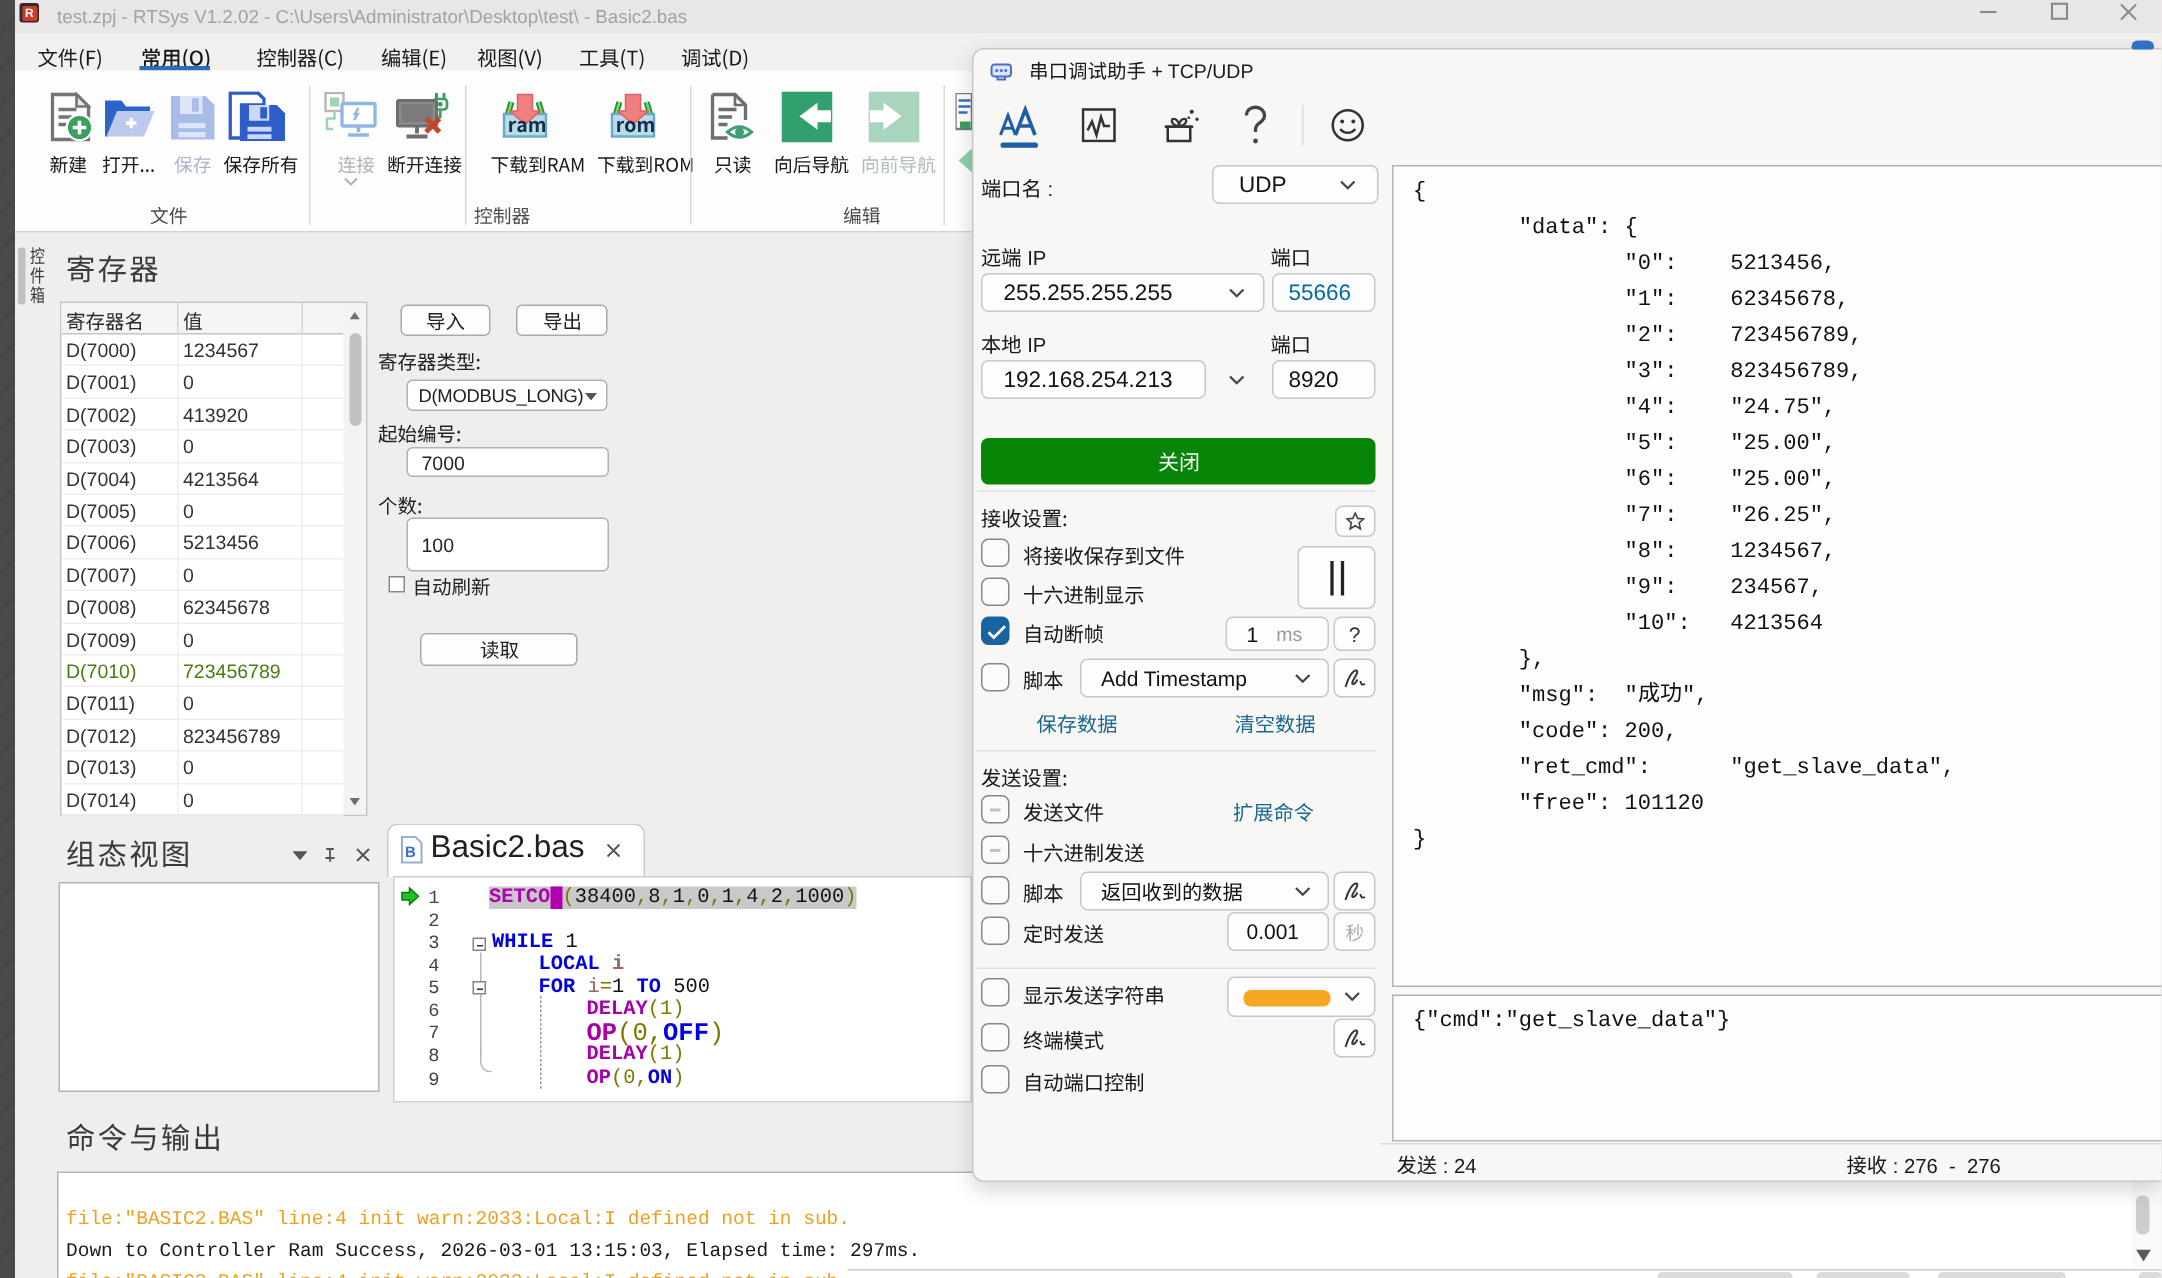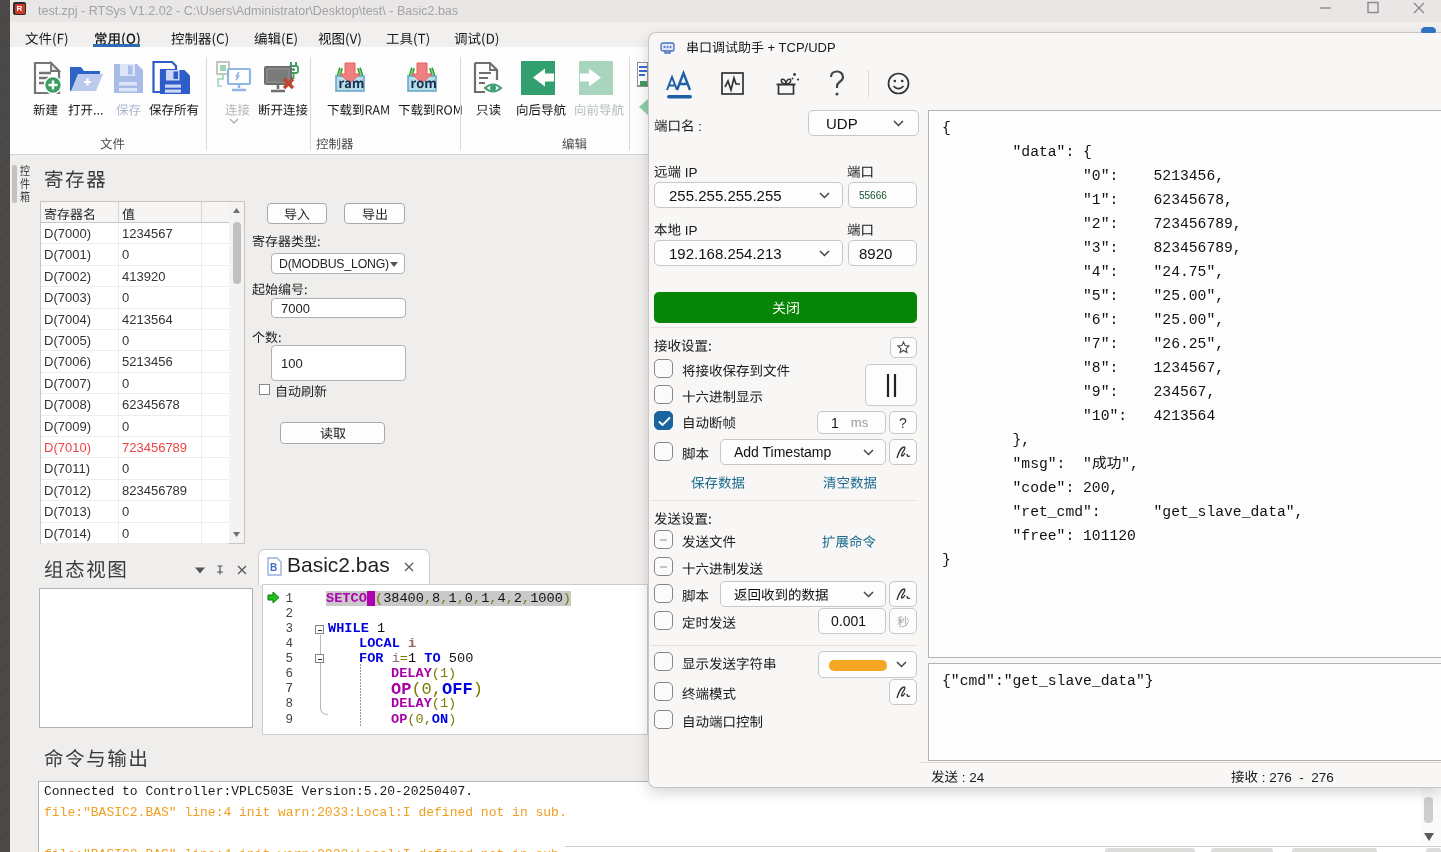--- a/index.html
+++ b/index.html
@@ -264,21 +264,21 @@
       <span class="abs" style="left:81px;top:3px">62345678</span>
       <span class="abs" style="left:77px;top:0;width:1px;height:21.4px;background:#f0eeec"></span>
       <span class="abs" style="left:160px;top:0;width:1px;height:21.4px;background:#f0eeec"></span>
     </div>
 <div class="abs" style="left:0;top:213.60000000000002px;width:188px;height:21.4px;border-bottom:1px solid #efedec;font-size:13px;color:#333">
       <span class="abs" style="left:3px;top:3px">D(7009)</span>
       <span class="abs" style="left:81px;top:3px">0</span>
       <span class="abs" style="left:77px;top:0;width:1px;height:21.4px;background:#f0eeec"></span>
       <span class="abs" style="left:160px;top:0;width:1px;height:21.4px;background:#f0eeec"></span>
     </div>
-<div class="abs" style="left:0;top:235.00000000000003px;width:188px;height:21.4px;border-bottom:1px solid #efedec;font-size:13px;color:#ef4444">
+<div class="abs" style="left:0;top:235.00000000000003px;width:188px;height:21.4px;border-bottom:1px solid #efedec;font-size:13px;color:#4d7c0f">
       <span class="abs" style="left:3px;top:3px">D(7010)</span>
       <span class="abs" style="left:81px;top:3px">723456789</span>
       <span class="abs" style="left:77px;top:0;width:1px;height:21.4px;background:#f0eeec"></span>
       <span class="abs" style="left:160px;top:0;width:1px;height:21.4px;background:#f0eeec"></span>
     </div>
 <div class="abs" style="left:0;top:256.40000000000003px;width:188px;height:21.4px;border-bottom:1px solid #efedec;font-size:13px;color:#333">
       <span class="abs" style="left:3px;top:3px">D(7011)</span>
       <span class="abs" style="left:81px;top:3px">0</span>
       <span class="abs" style="left:77px;top:0;width:1px;height:21.4px;background:#f0eeec"></span>
       <span class="abs" style="left:160px;top:0;width:1px;height:21.4px;background:#f0eeec"></span>
@@ -393,22 +393,22 @@
 <div class="abs mono" style="left:96px;top:67.1px;font-size:13.6px;line-height:14px;white-space:pre"><b style="color:#0000e0">FOR</b> <span style="color:#996666">i</span><span style="color:#7a7a00">=</span><span style="color:#111">1 </span><b style="color:#0000e0">TO</b><span style="color:#111"> 500</span></div>
 <div class="abs mono" style="left:128px;top:82.2px;font-size:13.6px;line-height:14px;white-space:pre"><b style="color:#a800a8">DELAY</b><span style="color:#7a7a00">(1)</span></div>
 <div class="abs mono" style="left:128px;top:98px;font-size:17px;line-height:14px;white-space:pre"><b style="color:#a800a8">OP</b><span style="color:#7a7a00">(0,</span><b style="color:#0000e0">OFF</b><span style="color:#7a7a00">)</span></div>
 <div class="abs mono" style="left:128px;top:112.4px;font-size:13.6px;line-height:14px;white-space:pre"><b style="color:#a800a8">DELAY</b><span style="color:#7a7a00">(1)</span></div>
 <div class="abs mono" style="left:128px;top:127.5px;font-size:13.6px;line-height:14px;white-space:pre"><b style="color:#a800a8">OP</b><span style="color:#7a7a00">(0,</span><b style="color:#0000e0">ON</b><span style="color:#7a7a00">)</span></div>
 </div>
 <div class="abs" style="left:44px;top:743px"><svg class="t" width="105.5" height="28.9" style="vertical-align:-6.2px" viewBox="0 -22.6 105.5 28.9">
       <path d="M9.8 -16.6C8 -14 4.3 -11.5 0.7 -10.6C1 -10.2 1.3 -9.6 1.5 -9.1C2.9 -9.6 4.4 -10.3 5.8 -11.1V-9.9H13.6V-11.2C14.9 -10.4 16.4 -9.7 17.8 -9.2C18 -9.7 18.5 -10.3 18.9 -10.6C15.8 -11.4 12.4 -13.3 10.7 -15.3L11 -15.8ZM5.9 -11.2C7.4 -12.1 8.7 -13.2 9.8 -14.3C10.8 -13.2 12.1 -12.1 13.5 -11.2ZM2.5 -8.3V0.1H3.8V-1.6H8.4V-8.3ZM3.8 -7H7.1V-2.9H3.8ZM10.5 -8.3V1.6H11.9V-7H15.7V-2.8C15.7 -2.6 15.6 -2.5 15.3 -2.5C15.1 -2.5 14.1 -2.5 13 -2.5C13.2 -2.1 13.4 -1.5 13.5 -1.1C14.9 -1.1 15.9 -1.1 16.4 -1.3C17 -1.6 17.1 -2 17.1 -2.8V-8.3Z M28.9 -10.9C30 -10 31.3 -8.7 31.9 -7.9L33 -8.8C32.4 -9.6 31 -10.9 30 -11.7ZM24.4 -7.4V-6H35C33.9 -4.8 32.4 -3.4 31.1 -2.1C30.1 -2.8 29 -3.4 28.1 -4L27.1 -2.9C29.3 -1.6 32.1 0.4 33.4 1.7L34.5 0.4C34 -0.1 33.2 -0.7 32.3 -1.3C34.2 -3.1 36.3 -5.3 37.8 -6.8L36.7 -7.5L36.4 -7.4ZM31 -16.5C29 -13.7 25.3 -11.1 21.8 -9.6C22.2 -9.2 22.6 -8.7 22.9 -8.3C25.8 -9.7 28.7 -11.8 30.9 -14.1C33.1 -11.8 36.4 -9.6 39 -8.4C39.2 -8.8 39.7 -9.4 40.1 -9.7C37.3 -10.8 33.9 -13 31.8 -15.1L32.4 -15.8Z M43.3 -4.6V-3.2H55.5V-4.6ZM47.3 -16C46.8 -13.3 46 -9.6 45.4 -7.4L46.6 -7.4H46.9H57.9C57.5 -2.9 57 -0.9 56.3 -0.3C56 -0.1 55.7 -0.1 55.2 -0.1C54.7 -0.1 53.2 -0.1 51.6 -0.2C51.9 0.2 52.1 0.8 52.2 1.2C53.6 1.3 55 1.4 55.7 1.3C56.5 1.3 57 1.2 57.5 0.6C58.4 -0.2 59 -2.5 59.5 -8.1C59.6 -8.3 59.6 -8.8 59.6 -8.8H47.3C47.5 -9.8 47.8 -11.1 48.1 -12.3H59.3V-13.7H48.3L48.8 -15.8Z M77.6 -8.7V-1.7H78.8V-8.7ZM80.1 -9.4V-0.1C80.1 0.1 80 0.2 79.8 0.2C79.5 0.2 78.8 0.2 77.9 0.2C78.1 0.5 78.2 1.1 78.3 1.4C79.4 1.4 80.2 1.4 80.7 1.2C81.1 1 81.3 0.6 81.3 -0.1V-9.4ZM64.7 -6.4C64.8 -6.6 65.4 -6.7 66 -6.7H67.6V-4C66.3 -3.7 65.1 -3.4 64.1 -3.3L64.5 -1.9L67.6 -2.7V1.5H68.9V-3L70.5 -3.4L70.4 -4.7L68.9 -4.3V-6.7H70.4V-8.1H68.9V-11H67.6V-8.1H65.9C66.4 -9.4 66.9 -11 67.3 -12.7H70.5V-14H67.5C67.7 -14.7 67.8 -15.4 67.9 -16.1L66.5 -16.4C66.5 -15.6 66.4 -14.8 66.2 -14H64.2V-12.7H66C65.6 -11.1 65.2 -9.8 65.1 -9.3C64.8 -8.4 64.6 -7.8 64.2 -7.7C64.4 -7.3 64.6 -6.7 64.7 -6.4ZM76.2 -16.4C74.9 -14.4 72.4 -12.5 70.1 -11.4C70.4 -11.1 70.8 -10.6 71 -10.3C71.6 -10.5 72.1 -10.9 72.6 -11.2V-10.4H79.8V-11.3C80.3 -11 80.8 -10.7 81.4 -10.5C81.5 -10.9 81.9 -11.3 82.3 -11.6C80.2 -12.5 78.4 -13.6 76.9 -15.3L77.3 -15.9ZM73.2 -11.6C74.3 -12.4 75.3 -13.3 76.2 -14.3C77.1 -13.2 78.2 -12.3 79.4 -11.6ZM75.3 -7.9V-6.4H72.6V-7.9ZM71.4 -9.1V1.5H72.6V-2.5H75.3V0C75.3 0.2 75.2 0.2 75.1 0.3C74.9 0.3 74.4 0.3 73.8 0.2C73.9 0.6 74.1 1.1 74.1 1.4C75 1.4 75.6 1.4 76 1.2C76.4 1 76.5 0.6 76.5 0V-9.1ZM72.6 -5.2H75.3V-3.6H72.6Z M86.4 -6.6V0.4H100.3V1.5H101.9V-6.6H100.3V-1.1H94.9V-7.9H101.1V-14.6H99.5V-9.3H94.9V-16.4H93.3V-9.3H88.8V-14.6H87.3V-7.9H93.3V-1.1H88V-6.6Z" fill="#3a3a3a"></path>
     </svg></div>
 <div class="abs" style="left:38px;top:781px;width:1403px;height:71px;background:#fff;border:1px solid #b5b3b1;border-right:none;border-bottom:none;overflow:hidden">
-<div class="abs mono" style="left:5px;top:2px;font-size:13px;color:#1a1a1a;white-space:pre">Connected to Controller:VPLC503E Version:5.20-20250407.</div>
 <div class="abs mono" style="left:5px;top:23px;font-size:13px;color:#efa020;white-space:pre">file:"BASIC2.BAS" line:4 init warn:2033:Local:I defined not in sub.</div>
+<div class="abs mono" style="left:5px;top:44px;font-size:13px;color:#1a1a1a;white-space:pre">Down to Controller Ram Success, 2026-03-01 13:15:03, Elapsed time: 297ms.</div>
 <div class="abs mono" style="left:5px;top:65px;font-size:13px;color:#efa020;white-space:pre">file:"BASIC2.BAS" line:4 init warn:2033:Local:I defined not in sub.</div>
 </div>
 <div class="abs" style="left:1421px;top:788px;width:20px;height:57px;background:#fafafa">
 <div class="abs" style="left:3px;top:9px;width:9px;height:26px;background:#cdcdcd;border-radius:4px"></div>
 <svg class="abs" style="left:3px;top:45px" width="10" height="8">
       <path d="M5 8L10 0H0z" fill="#5a5a5a"></path>
     </svg>
   </div>
 <div class="abs" style="left:565px;top:846px;width:876px;height:1px;background:#cfcdcb"></div>
 <div class="abs" style="left:1105px;top:848px;width:90px;height:4px;background:#dcdcda;border-radius:3px 3px 0 0"></div>
@@ -470,29 +470,29 @@
 <div class="abs" style="left:847px;top:161px"><svg class="t" width="27.0" height="20.0" style="vertical-align:-4.3px" viewBox="0 -15.7 27.0 20.0">
       <path d="M0.7 -8.8V-7.9H5.2V-8.8ZM1.1 -7.1C1.4 -5.5 1.6 -3.6 1.7 -2.2L2.5 -2.4C2.5 -3.7 2.2 -5.7 1.9 -7.2ZM2 -10.9C2.4 -10.3 2.8 -9.5 2.9 -8.9L3.8 -9.2C3.6 -9.8 3.3 -10.6 2.9 -11.2ZM5.5 -4.3V1.1H6.4V-3.4H7.6V0.9H8.4V-3.4H9.7V0.9H10.5V-3.4H11.7V0.1C11.7 0.3 11.7 0.3 11.6 0.3C11.4 0.3 11.1 0.3 10.7 0.3C10.8 0.5 11 0.9 11 1.1C11.6 1.1 12 1.1 12.3 0.9C12.6 0.8 12.6 0.6 12.6 0.1V-4.3H9.1L9.5 -5.5H12.9V-6.5H5.1V-5.5H8.4C8.3 -5.1 8.2 -4.7 8.1 -4.3ZM5.7 -10.7V-7.5H12.4V-10.7H11.5V-8.3H9.4V-11.3H8.5V-8.3H6.6V-10.7ZM3.9 -7.3C3.8 -5.7 3.4 -3.3 3.1 -1.8C2.2 -1.6 1.3 -1.4 0.6 -1.3L0.8 -0.3C2.1 -0.6 3.7 -1 5.3 -1.4L5.2 -2.4L3.9 -2C4.2 -3.5 4.6 -5.6 4.8 -7.2Z M15.2 -9.9V0.7H16.3V-0.4H24.2V0.7H25.3V-9.9ZM16.3 -1.4V-8.9H24.2V-1.4Z" fill="#1a1a1a"></path>
     </svg></div>
 <div class="w11" style="left:654px;top:182px;width:189px;height:26px">
     <span style="font-size:15px;color:#111;margin-left:14px">255.255.255.255</span>
   </div>
 <svg class="abs" style="left:819px;top:192px" width="11" height="7" viewBox="0 0 11 7">
     <path d="M1 1l4.5 4.5L10 1" stroke="#444" stroke-width="1.5" fill="none"></path>
   </svg>
 <div class="w11" style="left:848px;top:182px;width:69px;height:26px">
-    <span style="font-size:10px;color:#14532d;margin-left:10px">55666</span>
+    <span style="font-size:15px;color:#0369a1;margin-left:10px">55666</span>
   </div>
 <div class="abs" style="left:654px;top:219px"><svg class="t" width="27.0" height="20.0" style="vertical-align:-4.3px" viewBox="0 -15.7 27.0 20.0">
       <path d="M6.2 -11.3V-8.5H0.9V-7.5H5C4 -5.2 2.3 -3 0.5 -1.9C0.7 -1.7 1.1 -1.3 1.2 -1.1C3.2 -2.4 4.9 -4.8 6 -7.5H6.2V-2.5H3.1V-1.4H6.2V1.1H7.3V-1.4H10.4V-2.5H7.3V-7.5H7.5C8.5 -4.8 10.2 -2.4 12.2 -1.1C12.4 -1.4 12.8 -1.8 13 -2C11.2 -3.1 9.4 -5.2 8.5 -7.5H12.6V-8.5H7.3V-11.3Z M19.3 -10.1V-6.4L17.8 -5.8L18.2 -4.9L19.3 -5.3V-1.1C19.3 0.4 19.7 0.8 21.3 0.8C21.6 0.8 24.2 0.8 24.6 0.8C26 0.8 26.4 0.2 26.5 -1.7C26.2 -1.7 25.8 -1.9 25.6 -2.1C25.5 -0.5 25.4 -0.1 24.6 -0.1C24 -0.1 21.8 -0.1 21.3 -0.1C20.4 -0.1 20.3 -0.3 20.3 -1V-5.8L22.1 -6.5V-1.9H23V-6.9L24.9 -7.7C24.9 -5.6 24.9 -4.1 24.8 -3.7C24.8 -3.4 24.6 -3.4 24.4 -3.4C24.3 -3.4 23.8 -3.4 23.5 -3.4C23.6 -3.2 23.7 -2.8 23.8 -2.5C24.1 -2.5 24.7 -2.5 25 -2.6C25.4 -2.7 25.7 -3 25.8 -3.5C25.9 -4 25.9 -6.1 25.9 -8.6L25.9 -8.8L25.2 -9.1L25 -8.9L24.8 -8.7L23 -8V-11.3H22.1V-7.6L20.3 -6.8V-10.1ZM13.9 -2.1 14.4 -1.1C15.5 -1.6 17.1 -2.3 18.5 -3L18.3 -3.9L16.8 -3.2V-7.1H18.3V-8.1H16.8V-11.2H15.8V-8.1H14.1V-7.1H15.8V-2.8C15.1 -2.5 14.5 -2.3 13.9 -2.1Z" fill="#1a1a1a"></path>
     </svg><span style="font-size:13.5px;color:#1a1a1a"> IP</span></div>
 <div class="abs" style="left:847px;top:219px"><svg class="t" width="27.0" height="20.0" style="vertical-align:-4.3px" viewBox="0 -15.7 27.0 20.0">
       <path d="M0.7 -8.8V-7.9H5.2V-8.8ZM1.1 -7.1C1.4 -5.5 1.6 -3.6 1.7 -2.2L2.5 -2.4C2.5 -3.7 2.2 -5.7 1.9 -7.2ZM2 -10.9C2.4 -10.3 2.8 -9.5 2.9 -8.9L3.8 -9.2C3.6 -9.8 3.3 -10.6 2.9 -11.2ZM5.5 -4.3V1.1H6.4V-3.4H7.6V0.9H8.4V-3.4H9.7V0.9H10.5V-3.4H11.7V0.1C11.7 0.3 11.7 0.3 11.6 0.3C11.4 0.3 11.1 0.3 10.7 0.3C10.8 0.5 11 0.9 11 1.1C11.6 1.1 12 1.1 12.3 0.9C12.6 0.8 12.6 0.6 12.6 0.1V-4.3H9.1L9.5 -5.5H12.9V-6.5H5.1V-5.5H8.4C8.3 -5.1 8.2 -4.7 8.1 -4.3ZM5.7 -10.7V-7.5H12.4V-10.7H11.5V-8.3H9.4V-11.3H8.5V-8.3H6.6V-10.7ZM3.9 -7.3C3.8 -5.7 3.4 -3.3 3.1 -1.8C2.2 -1.6 1.3 -1.4 0.6 -1.3L0.8 -0.3C2.1 -0.6 3.7 -1 5.3 -1.4L5.2 -2.4L3.9 -2C4.2 -3.5 4.6 -5.6 4.8 -7.2Z M15.2 -9.9V0.7H16.3V-0.4H24.2V0.7H25.3V-9.9ZM16.3 -1.4V-8.9H24.2V-1.4Z" fill="#1a1a1a"></path>
     </svg></div>
-<div class="w11" style="left:654px;top:240px;width:189px;height:26px">
+<div class="w11" style="left:654px;top:240px;width:150px;height:26px">
     <span style="font-size:15px;color:#111;margin-left:14px">192.168.254.213</span>
   </div>
 <svg class="abs" style="left:819px;top:250px" width="11" height="7" viewBox="0 0 11 7">
     <path d="M1 1l4.5 4.5L10 1" stroke="#444" stroke-width="1.5" fill="none"></path>
   </svg>
 <div class="w11" style="left:848px;top:240px;width:69px;height:26px">
     <span style="font-size:15px;color:#111;margin-left:10px">8920</span>
   </div>
 <div class="abs" style="left:654px;top:292px;width:263px;height:31px;background:#078507;border-radius:5px;display:flex;align-items:center;justify-content:center">
     <svg class="t" width="28.0" height="20.7" style="vertical-align:-4.5px" viewBox="0 -16.2 28.0 20.7">

